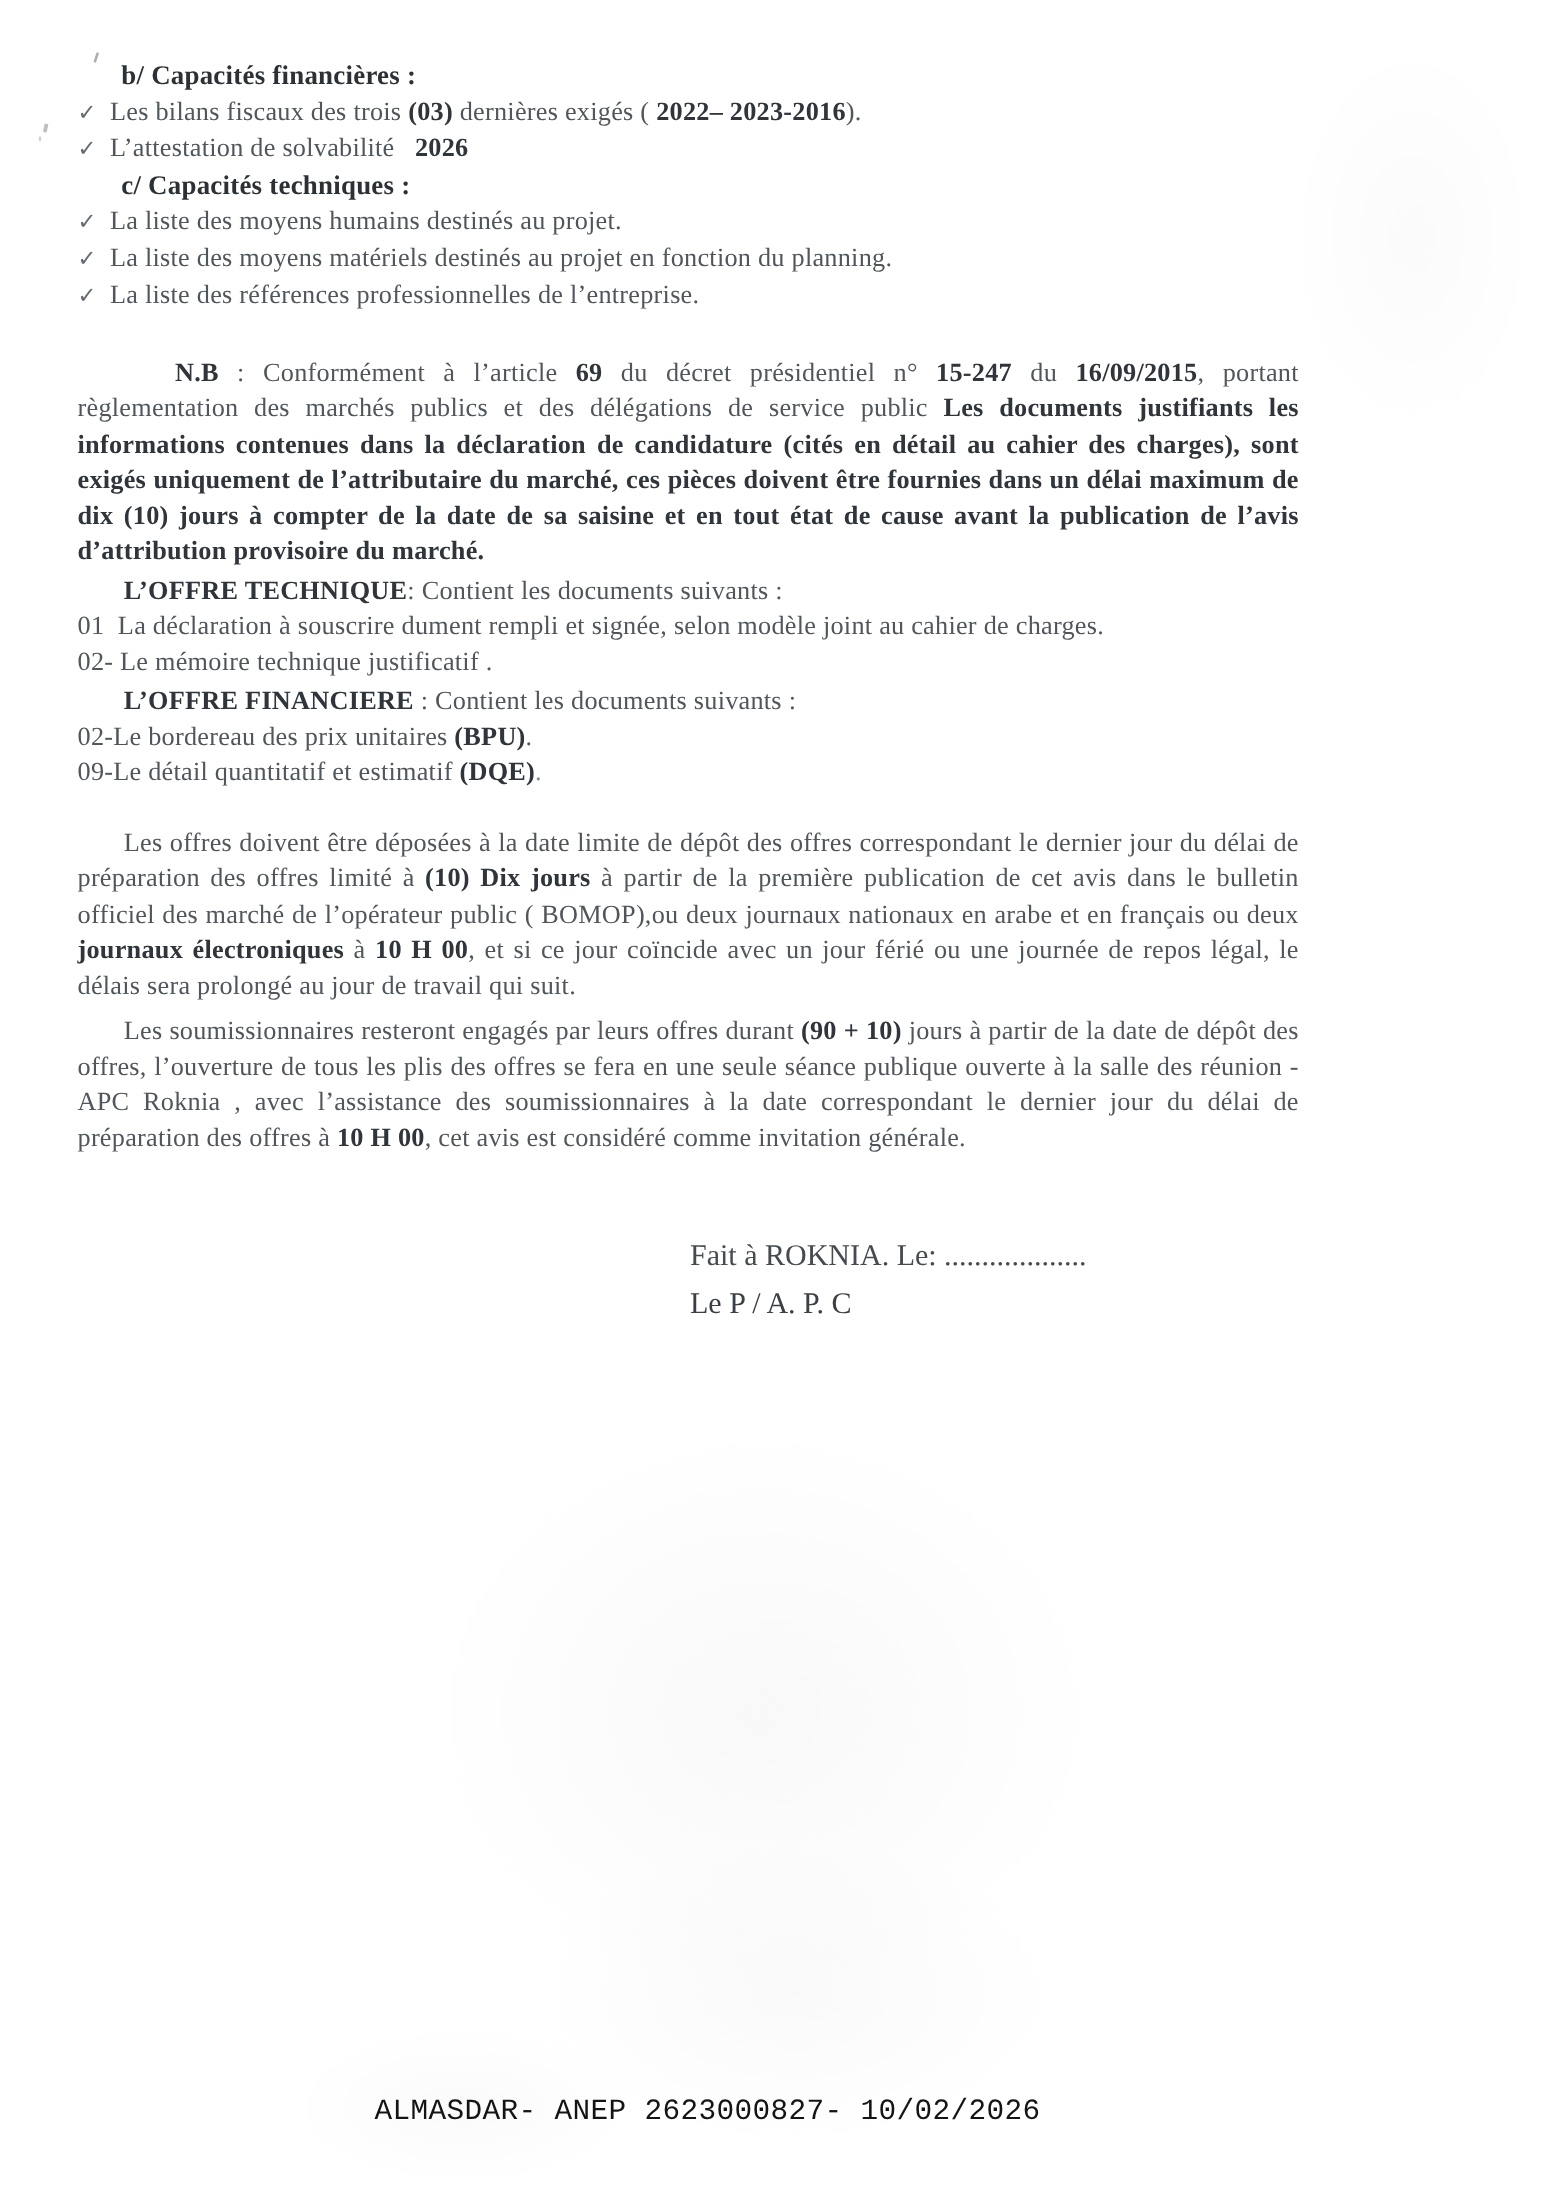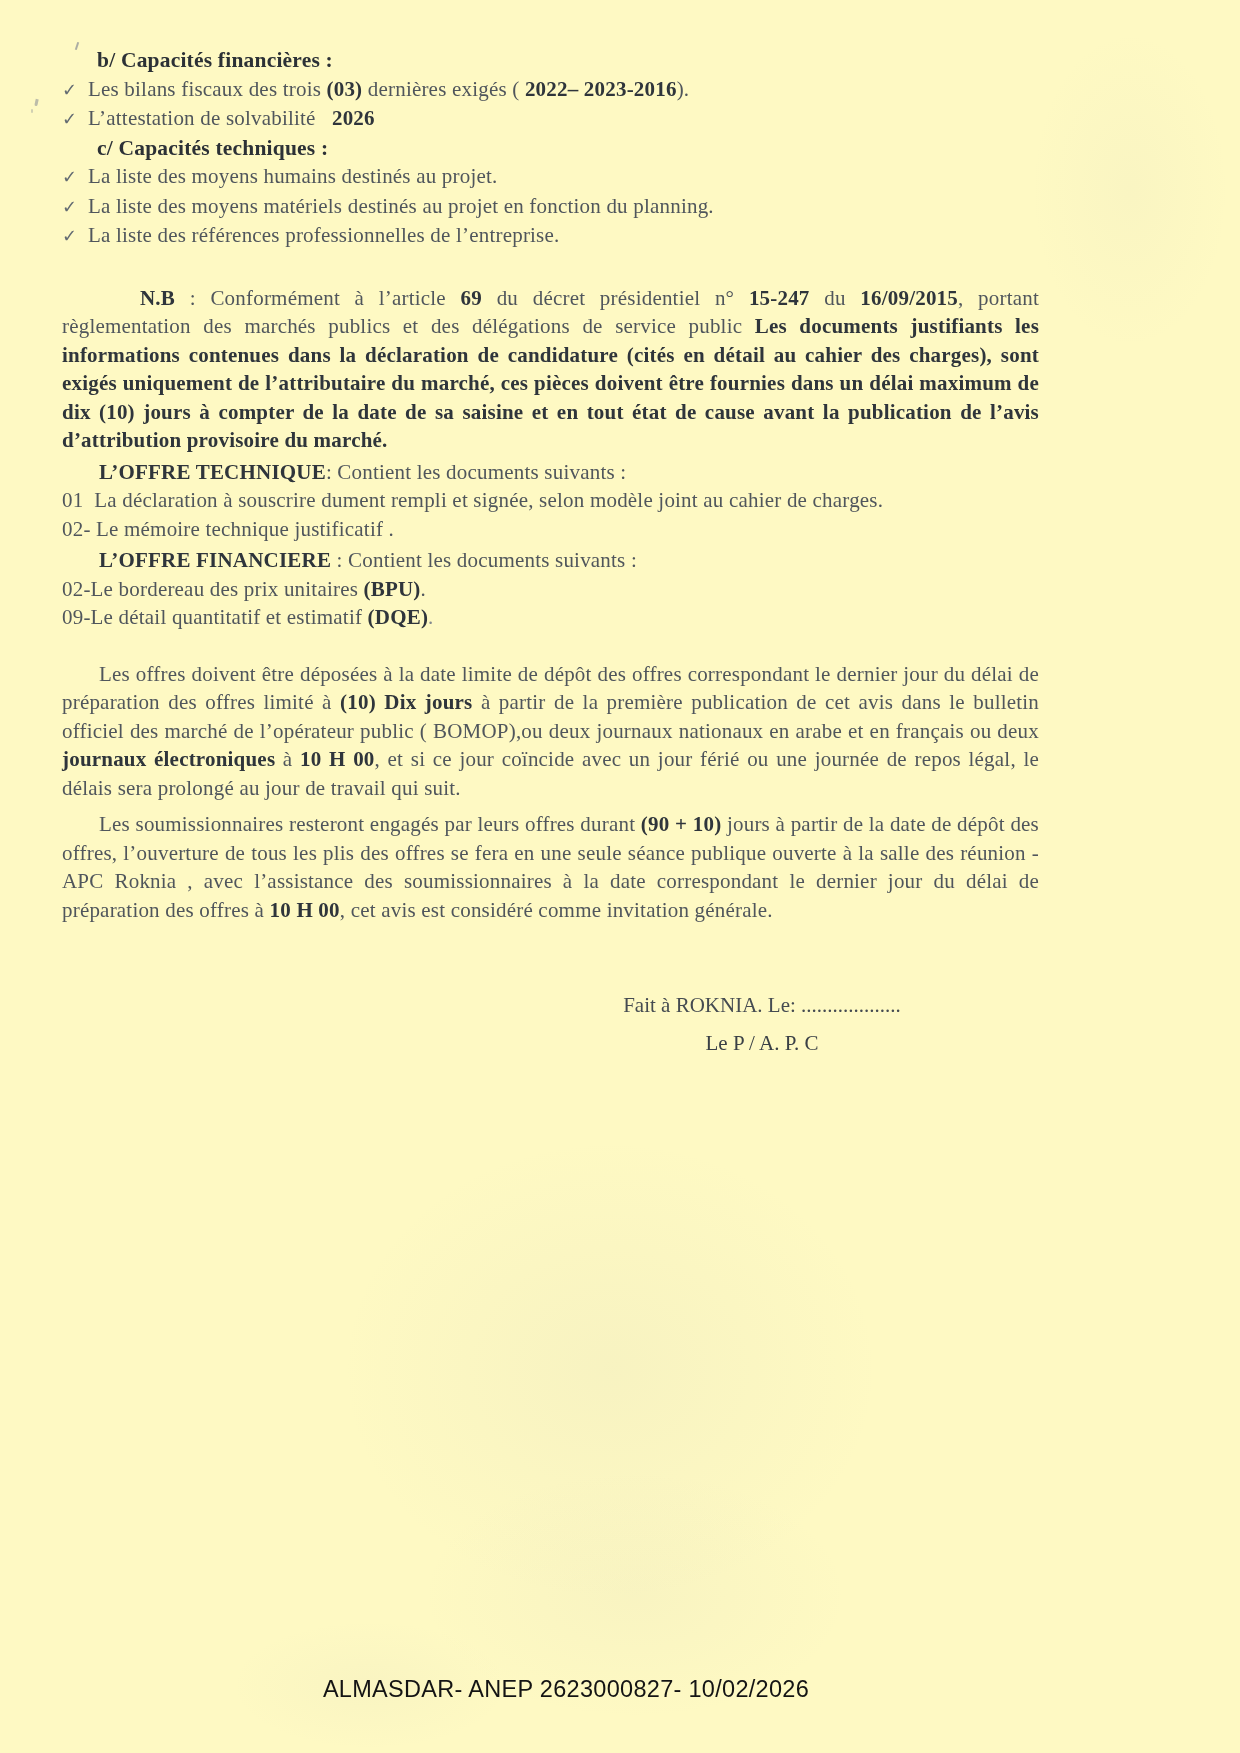--- a/index.html
+++ b/index.html
@@ -1,20 +1,20 @@
 <!DOCTYPE html>
 <html><head>
 <meta charset="utf-8">
 <style>
   html,body{margin:0;padding:0;background:#e8e8e8;}
   .page{
     position:relative;
     width:1240px;height:1753px;
     margin:0 auto;
-    background:#fef9c3;
+    background:#ffffff;
     font-family:"Liberation Serif","DejaVu Serif",serif;
     color:#50565c;
     overflow:hidden;
   }
   .content{
     position:absolute;
     left:62px;top:46px;
     width:977px;
     font-size:21px;
     line-height:28.5px;
@@ -42,32 +42,32 @@
   .lt{color:#83898f;}
   .just{text-align:justify;}
   .ind-nb{text-indent:78px;margin-top:33px;}
   .ind-p{text-indent:37px;margin-top:28px;}
   .gap-s{margin-top:3px;}
   .gap-m{margin-top:8px;}
   .sig{
     position:absolute;
     left:552px;top:991px;
     width:420px;
-    text-align:center;
-    font-size:21px;
+    text-align:left;
+    font-size:24px;
     line-height:28px;
     color:#454b51;
   }
   .sig .line2{margin-top:10px;color:#3a4046;}
   .footer{
     position:absolute;
     left:0;top:1676px;
     width:1132px;
     text-align:center;
-    font-family:Liberation Sans, sans-serif;
+    font-family:Liberation Mono, monospace;
     font-size:23.5px;
     color:#141414;
     letter-spacing:0.3px;
   }
   
   .blob{position:absolute;border-radius:50%;pointer-events:none;}
   .blob1{left:330px;top:1130px;width:560px;height:480px;
     background:radial-gradient(ellipse at center, rgba(160,160,165,0.07), rgba(160,160,165,0) 68%);}
   .blob2{left:420px;top:1470px;width:430px;height:250px;
     background:radial-gradient(ellipse at center, rgba(160,160,165,0.06), rgba(160,160,165,0) 70%);}

